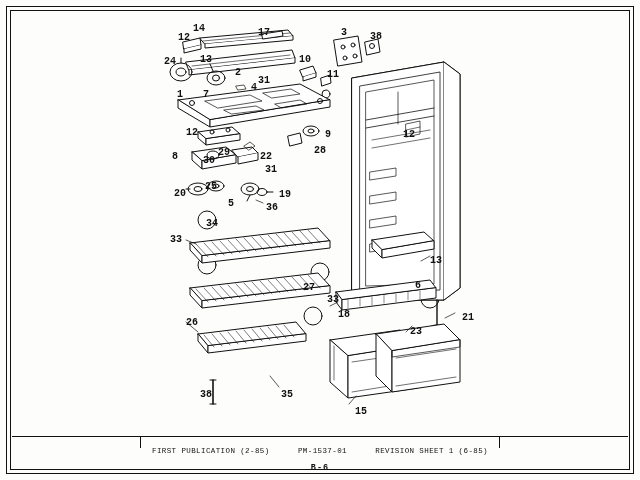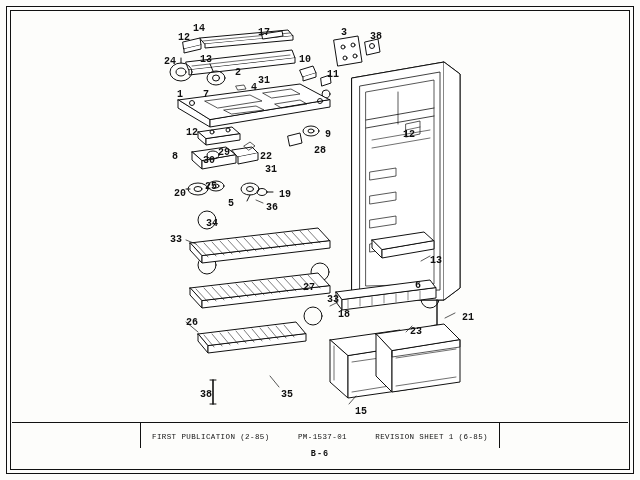--- a/index.html
+++ b/index.html
@@ -26,21 +26,21 @@
     border:1px solid #111;
     box-sizing:border-box;
   }
   svg#art{
     position:absolute;left:0;top:0;width:640px;height:480px;
   }
   .footer{
     position:absolute;
     left:12px;right:12px;
     bottom:12px;
-    height:46px;
+    height:32px;
     border-top:1px solid #111;
     box-sizing:border-box;
   }
   .footer-row{
     position:absolute;
     left:140px;right:140px;
     top:6px;
     height:16px;
     display:flex;
     align-items:center;

